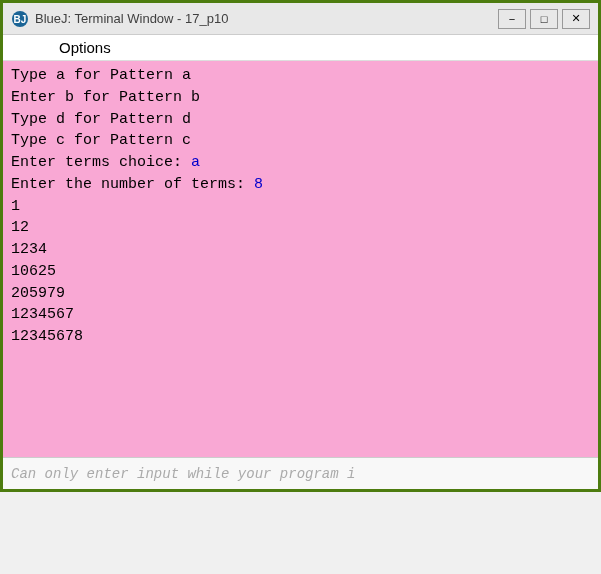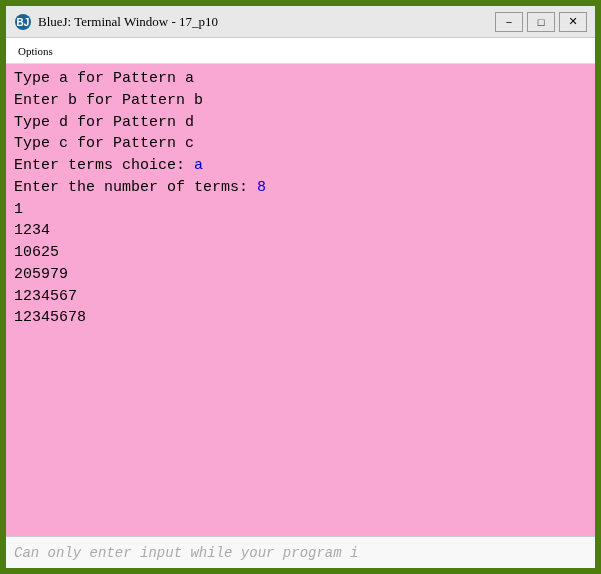--- a/index.html
+++ b/index.html
@@ -11,24 +11,24 @@
     body {
       width: 601px;
       height: 574px;
       font-family: 'Courier New', Courier, monospace;
       background: #f0f0f0;
       overflow: hidden;
     }
 
     .window {
       width: 601px;
-      height: 574px;
+      height: 492px;
       display: flex;
       flex-direction: column;
-      border: 6px solid #4d7c0f;
+      border: 3px solid #4d7c0f;
       background: #ffffff;
     }
 
     .title-bar {
       height: 32px;
       background: #e8e8e8;
       border-bottom: 1px solid #ccc;
       display: flex;
       align-items: center;
       padding: 0 8px;
@@ -37,23 +37,23 @@
 
     .title-bar-icon {
       width: 18px;
       height: 18px;
       margin-right: 6px;
       flex-shrink: 0;
     }
 
     .title-bar-title {
       flex: 1;
-      font-family: Liberation Serif, serif;
+      font-family: Liberation Sans, sans-serif;
       font-size: 13px;
-      color: #000000;
+      color: #404040;
     }
 
     .title-bar-controls {
       display: flex;
       gap: 4px;
     }
 
     .title-bar-btn {
       width: 28px;
       height: 20px;
@@ -71,25 +71,26 @@
       height: 26px;
       background: #ffffff;
       border-bottom: 1px solid #ddd;
       display: flex;
       align-items: center;
       padding: 0 4px;
       flex-shrink: 0;
     }
 
     .menu-item {
-      font-family: Liberation Serif, serif;
-      font-size: 11px;
+      font-family: Liberation Sans, sans-serif;
+      font-size: 15px;
       padding: 2px 8px;
       cursor: pointer;
       color: #000;
+      margin-left: 44px;
     }
 
     .terminal-area {
       flex: 1;
       background: #f9a8d4;
       padding: 4px 8px;
       overflow: hidden;
       display: flex;
       flex-direction: column;
     }
@@ -153,20 +154,21 @@
 
   <div class="terminal-area">
     <div class="output-area">
       <span class="line"><span>Type a for Pattern a</span></span>
       <span class="line"><span>Enter b for Pattern b</span></span>
       <span class="line"><span>Type d for Pattern d</span></span>
       <span class="line"><span>Type c for Pattern c</span></span>
       <span class="line"><span>Enter terms choice: </span><span class="blue-text">a</span></span>
       <span class="line"><span>Enter the number of terms: </span><span class="blue-text">8</span></span>
       <span class="line">1</span>
+      <span class="line">12</span>
       <span class="line">1234</span>
       <span class="line">10625</span>
       <span class="line">205979</span>
       <span class="line">1234567</span>
       <span class="line">12345678</span>
     </div>
   </div>
 
   <div class="input-bar">
     <span class="input-placeholder">Can only enter input while your program i</span>

